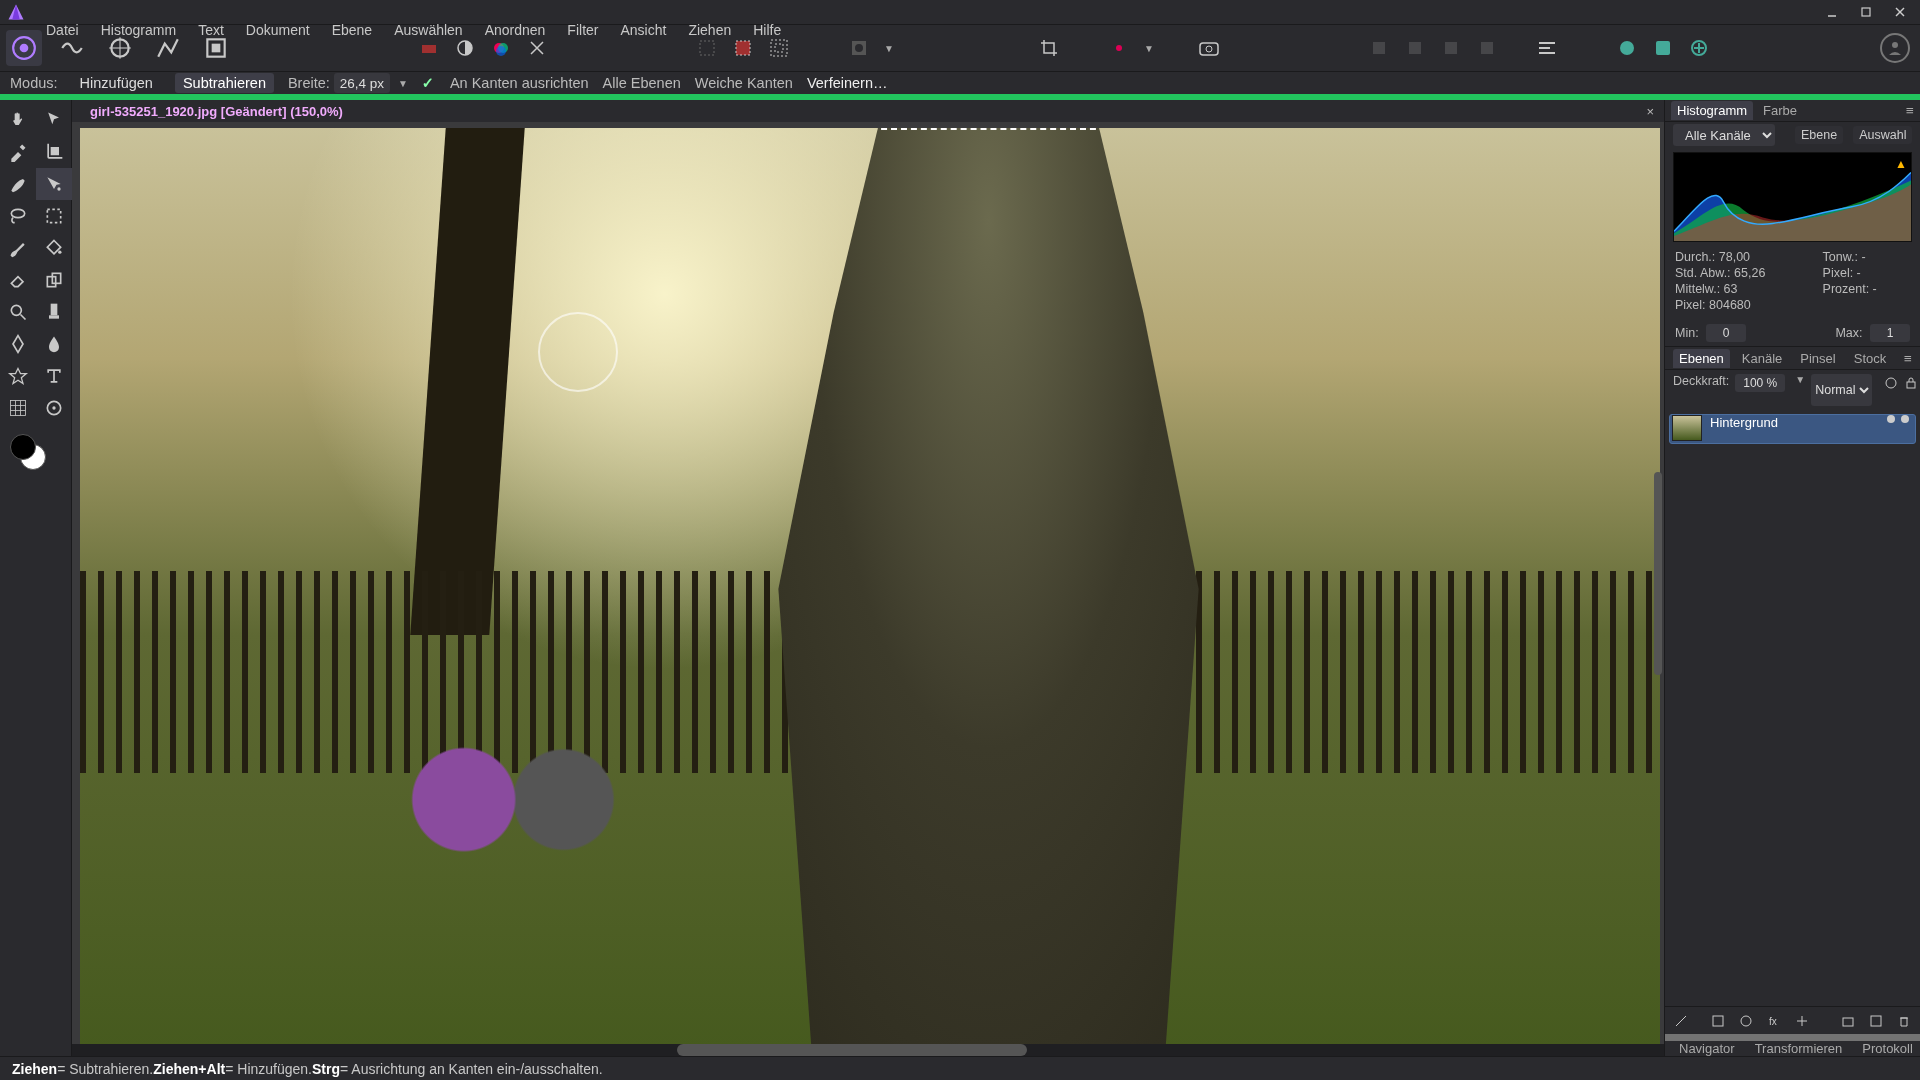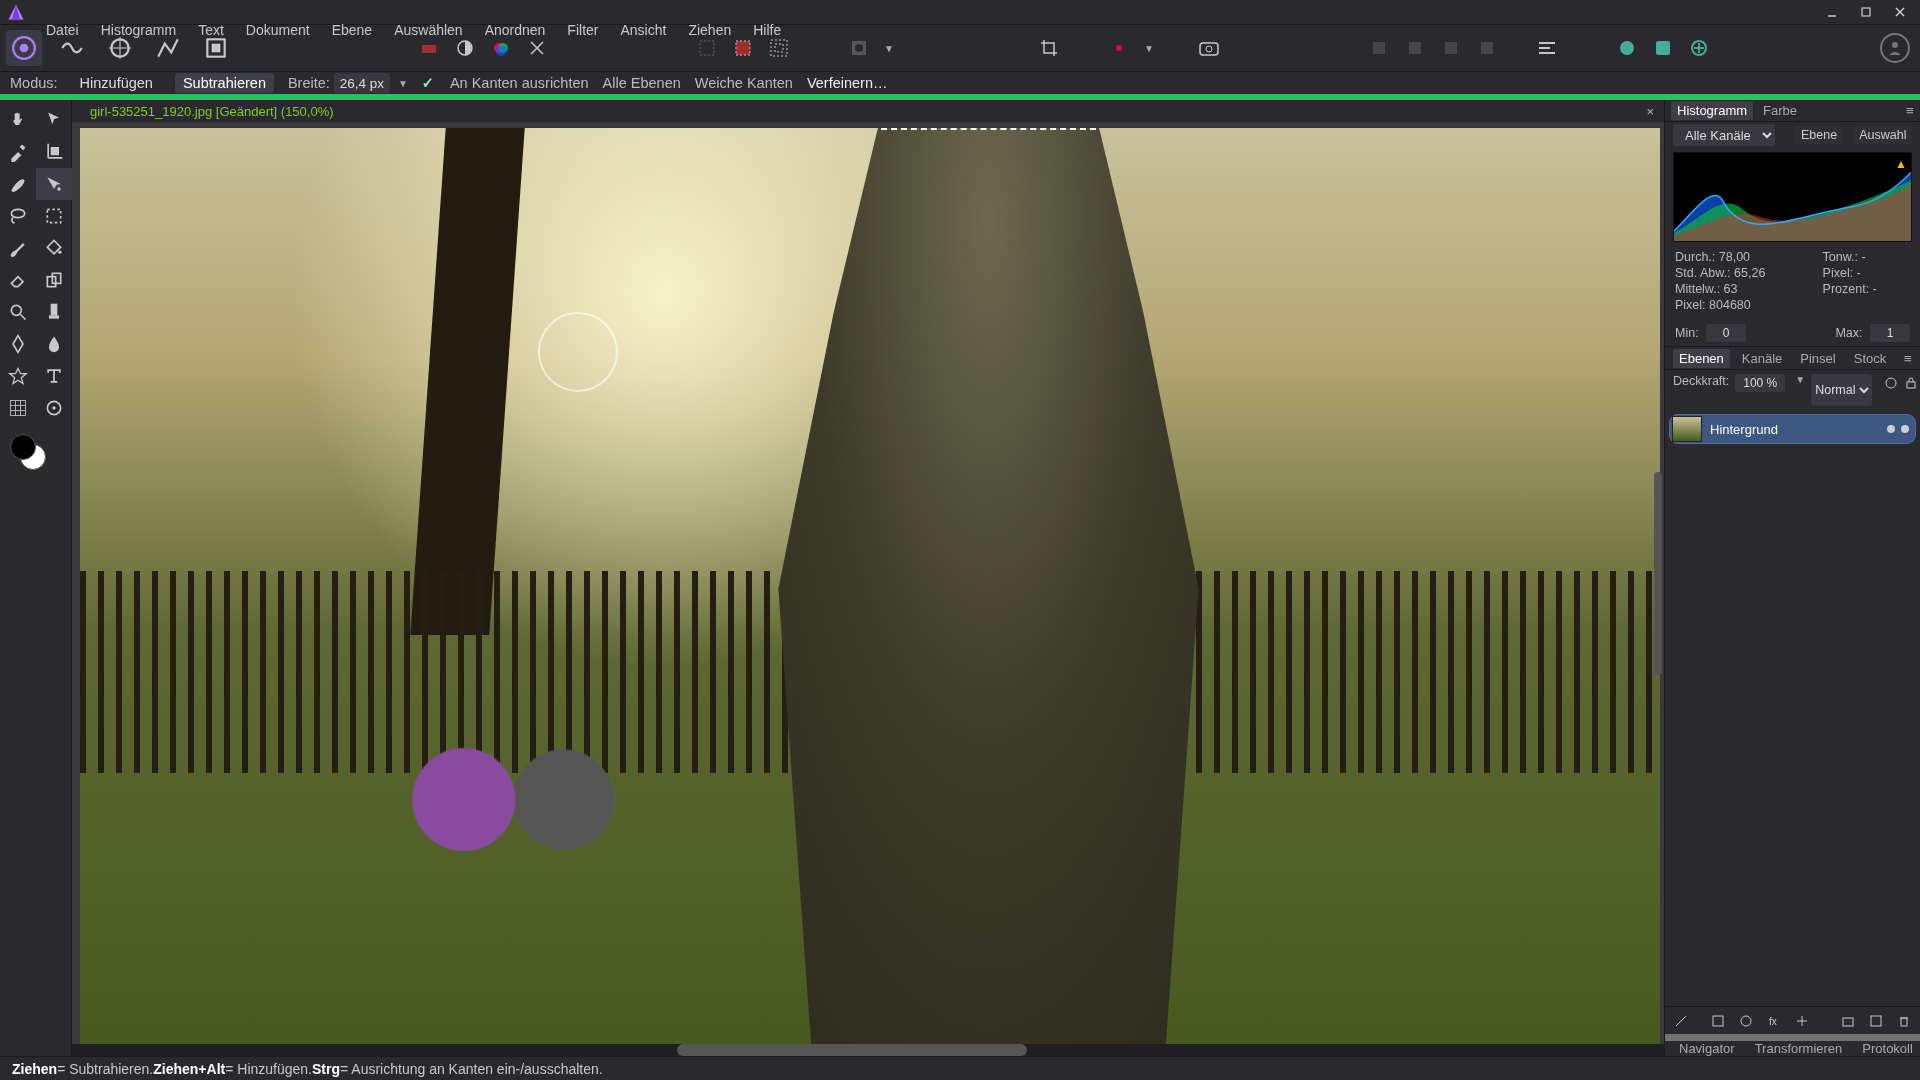--- a/index.html
+++ b/index.html
@@ -84,21 +84,21 @@
 .tool-btn { display:flex; align-items:center; justify-content:center; cursor:pointer; }
 .tool-btn.active { background:#3e3e48; }
 .tool-btn svg { fill:#c8c8c8; width:20px; height:20px; }
 .swatch-area { grid-column: 1 / 3; height: 50px; position:relative; margin-top:6px; }
 .swatch-back { width:26px; height:26px; border-radius:50%; background:#fff; border:1px solid #555; position:absolute; left:20px; top:14px; }
 .swatch-front { width:26px; height:26px; border-radius:50%; background:#000; border:1px solid #555; position:absolute; left:10px; top:4px; }
 
 
 .canvas-area { flex:1; background: #232326; display:flex; flex-direction:column; position:relative; }
 .doc-tab-bar { height:22px; background:#2a2a2e; display:flex; align-items:center; font-size:13px; padding-left:10px;}
-.doc-tab { color:#84cc16; padding:2px 8px; }
+.doc-tab { color:#f0abfc; padding:2px 8px;font-weight:bold; }
 .tab-close { margin-left:auto; margin-right:10px; color:#bbb; cursor:pointer; }
 .canvas-viewport {
   flex:1;
   background: #3a3a3c;
   position:relative;
   overflow:hidden;
 }
 
 .fake-image {
   position:absolute; left:8px; top:6px; right:4px; bottom:6px;
@@ -175,22 +175,22 @@
 .minmax { display:flex; justify-content:space-between; padding: 4px 10px; font-size:12.5px; color:#bbb;}
 .minmax input { width:40px; height:18px; background:#38383e; color:#ddd; border:none; text-align:center; font-size:12px; border-radius:3px; margin-left:4px;}
 
 .layers-head { height:24px; display:flex; align-items:center; padding:0 8px; gap:6px; border-top:1px solid #1a1a1c; border-bottom:1px solid #1a1a1c;}
 .layers-head .panel-tab { font-size:13px; }
 .opacity-row { display:flex; padding:4px 8px; gap:6px; font-size:12.5px; color:#bbb;}
 .opacity-row input { width:50px; height:18px; background:#38383e; color:#ddd; border:none; text-align:center; font-size:12px; border-radius:3px;}
 .blend-select { background:#38383e; color:#ddd; border:none; height:32px; width:90px; font-size:12.5px; border-radius:3px;}
 
 .layer-list { flex:1; overflow:auto; padding:4px;}
-.layer-row { height:30px; display:flex; align-items:center; gap:8px;
-  background:#3b5782; border:1px solid #4c6fa0; border-radius:9px; padding-right:6px;}
+.layer-row { height:30px; display:flex; align-items:flex-start; gap:8px;
+  background:#3b5782; border:1px solid #4c6fa0; border-radius:3px; padding-right:6px;}
 .layer-thumb { width:30px; height:26px; background: linear-gradient(to bottom,#c9c29a,#465a1e); border:1px solid #222; margin-left:2px;}
 .layer-name { color:#fff; font-size:13px;}
 .layer-toggles { margin-left:auto; display:flex; gap:6px;}
 .tiny-dot { width:8px; height:8px; border-radius:50%; background:#ccc; }
 
 .layer-footer { height:28px; border-top:1px solid #1a1a1c; display:flex; align-items:center; padding:0 6px; gap:8px;}
 .layer-footer .icon-btn { width:20px; height:20px; }
 .footer-tabs { height:22px; display:flex; align-items:center; gap:8px; padding:0 8px; border-top:7px solid #737373; font-size:13px; color:#aaa;}
 
 

